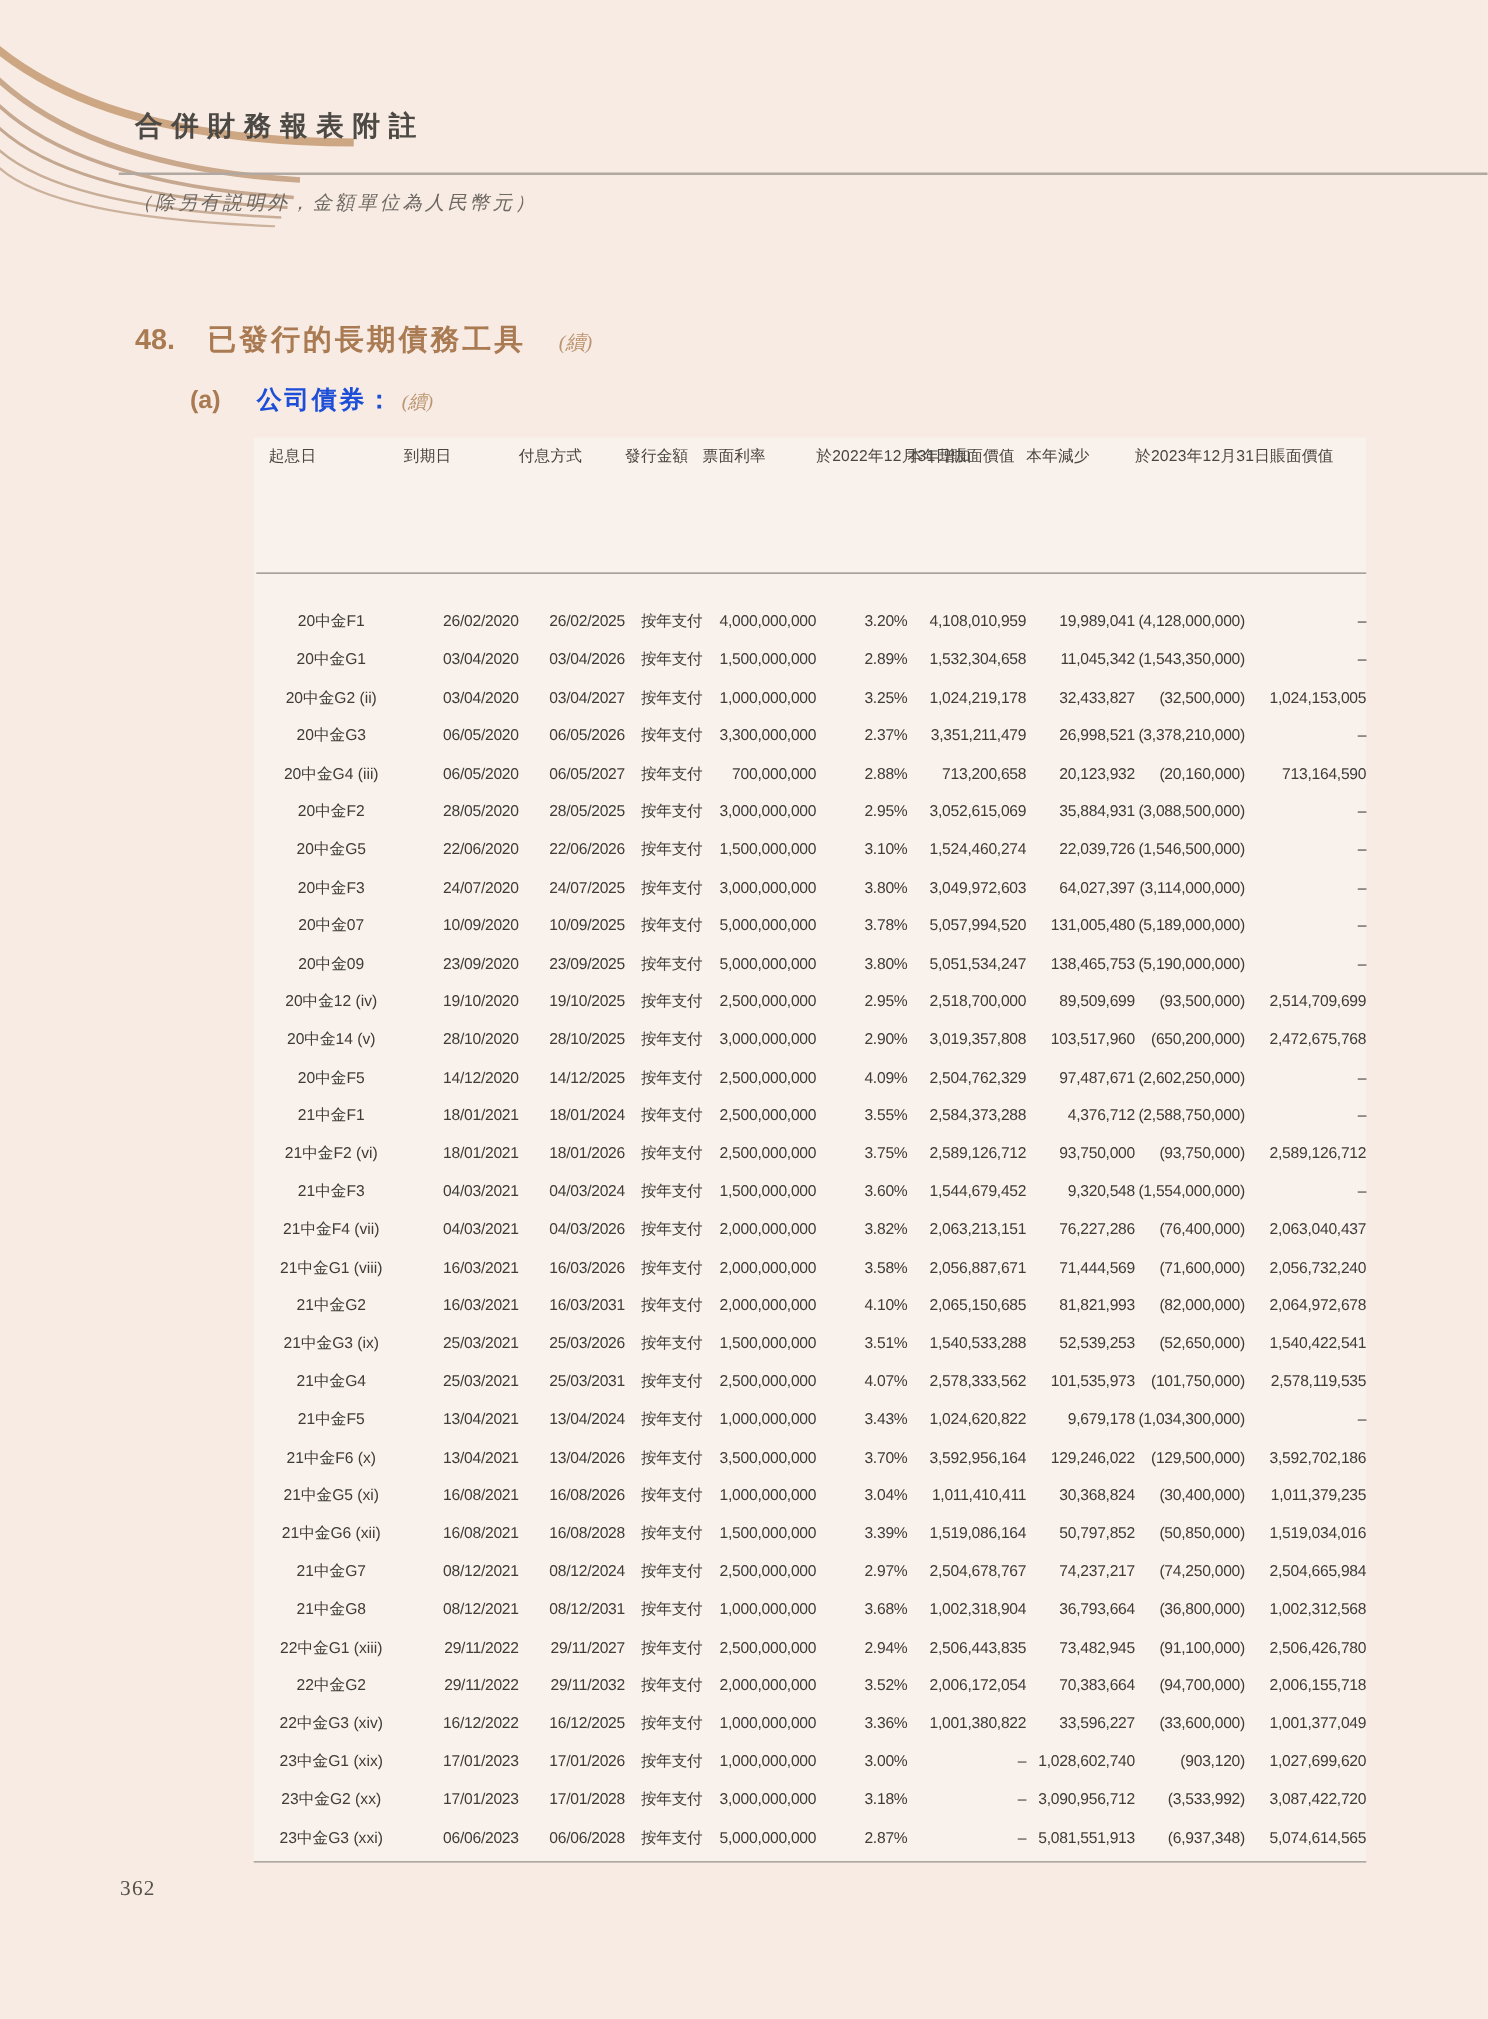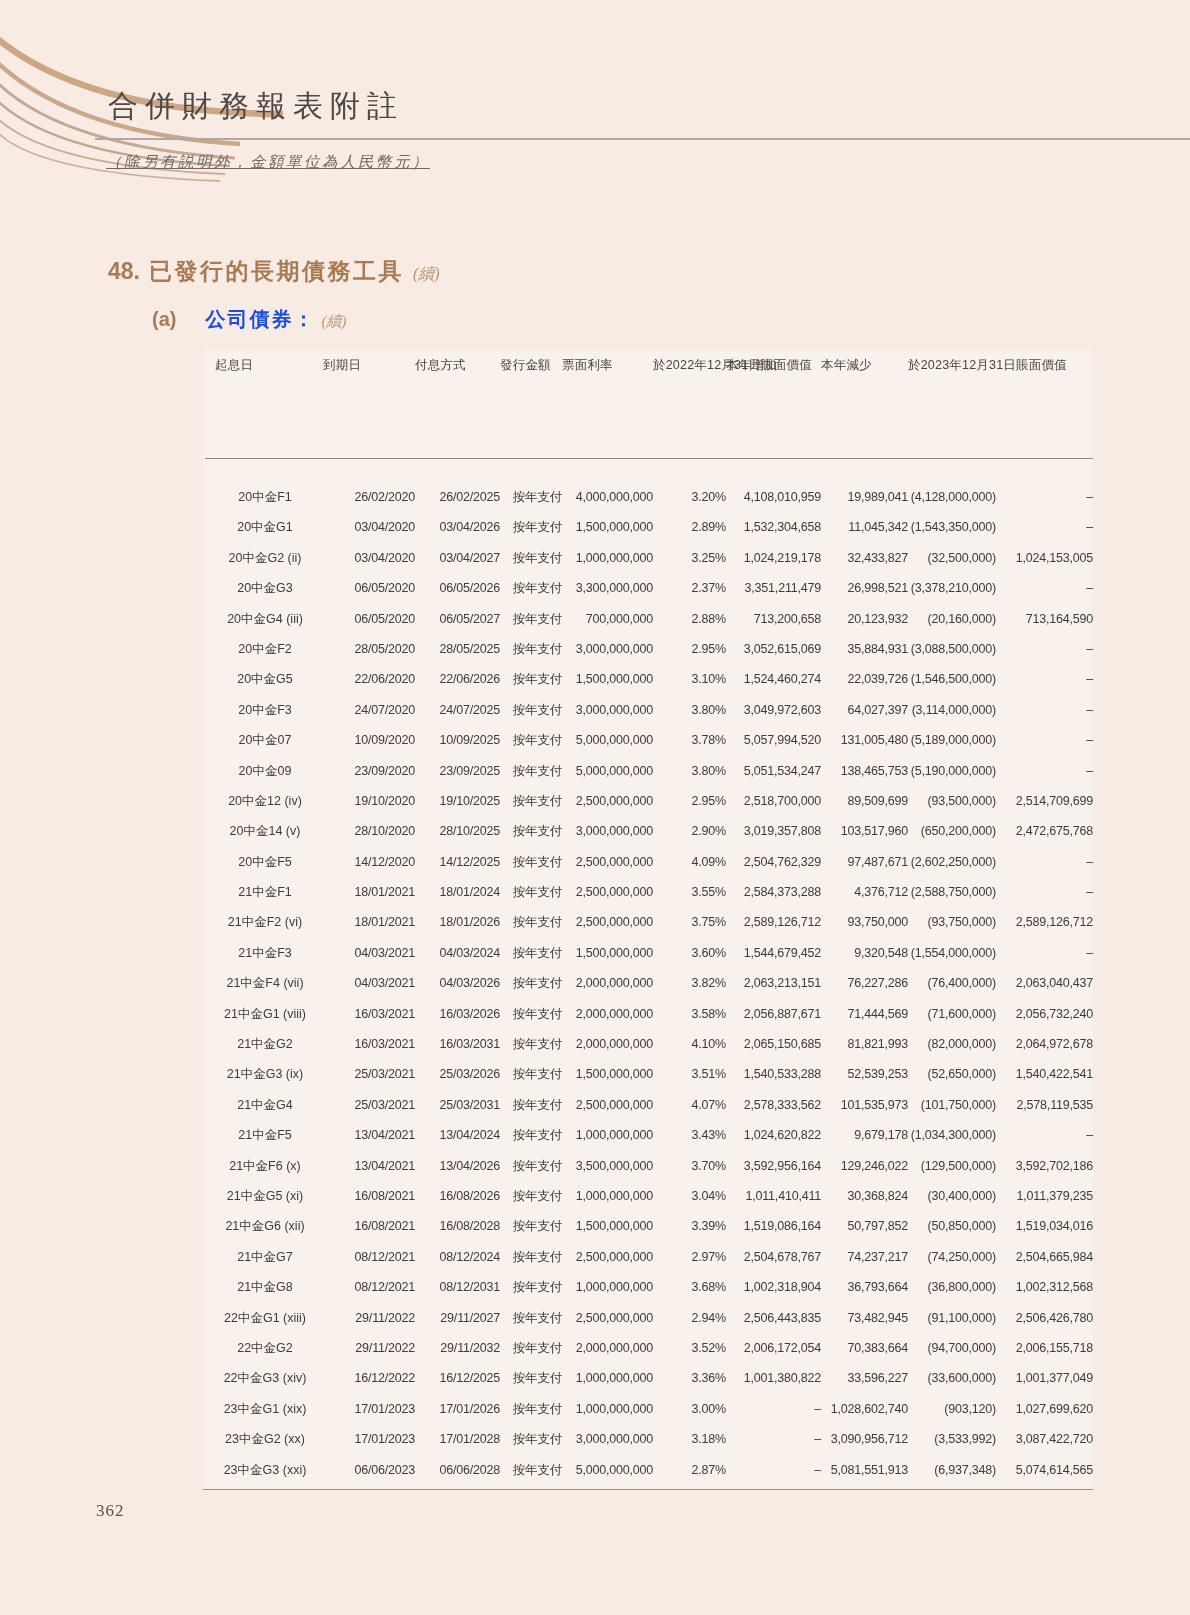--- a/index.html
+++ b/index.html
@@ -13,36 +13,35 @@
   }
   .page{position:absolute;inset:0;width:1190px;height:1615px;background:#f7ebe4;}
 
   
   .swirl{position:absolute;top:18px;left:0;width:300px;height:175px;}
 
   
   .doc-title{
     position:absolute;top:86px;left:108px;
     font-family:"Liberation Serif","DejaVu Serif",serif;
-    font-size:30px;font-weight:400;letter-spacing:7px;color:#4d4944;
+    font-size:22px;font-weight:700;letter-spacing:7px;color:#4d4944;
     white-space:nowrap;
   }
   .title-rule{position:absolute;top:138px;left:95px;width:1095px;height:2px;background:#b2a8a2;}
   .subtitle{
     position:absolute;top:152px;left:106px;
     font-family:"Liberation Serif","DejaVu Serif",serif;
     font-style:italic;font-size:15.5px;letter-spacing:2.5px;color:#6f6963;
     white-space:nowrap;
-    text-decoration:underline;
   }
 
   
   .sec-heading{
     position:absolute;top:256px;left:108px;
-    display:flex;align-items:baseline;gap:9px;white-space:nowrap;
+    display:flex;align-items:baseline;gap:26px;white-space:nowrap;
   }
   .sec-num{font-size:23px;font-weight:bold;color:#aa7b53;}
   .sec-title{font-size:23px;font-weight:bold;color:#aa7b53;letter-spacing:2.5px;}
   .sec-cont{font-size:16px;font-style:italic;color:#bb946f;font-family:"Liberation Serif","DejaVu Serif",serif;}
   .sub-heading{
     position:absolute;top:306px;left:152px;
     display:flex;align-items:baseline;gap:6px;white-space:nowrap;
   }
   .sub-label{font-size:20px;font-weight:bold;color:#aa7b53;margin-right:23px;}
   .sub-title{font-size:20px;font-weight:bold;color:#1d4ed8;letter-spacing:2px;}

